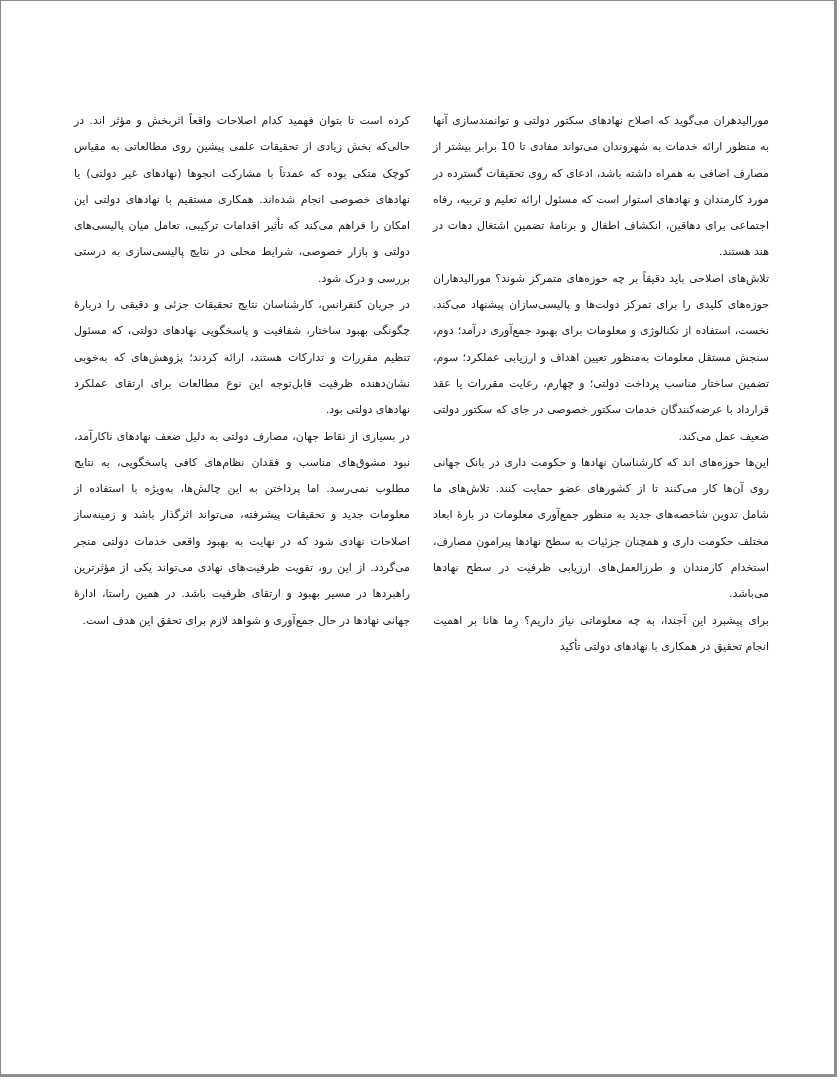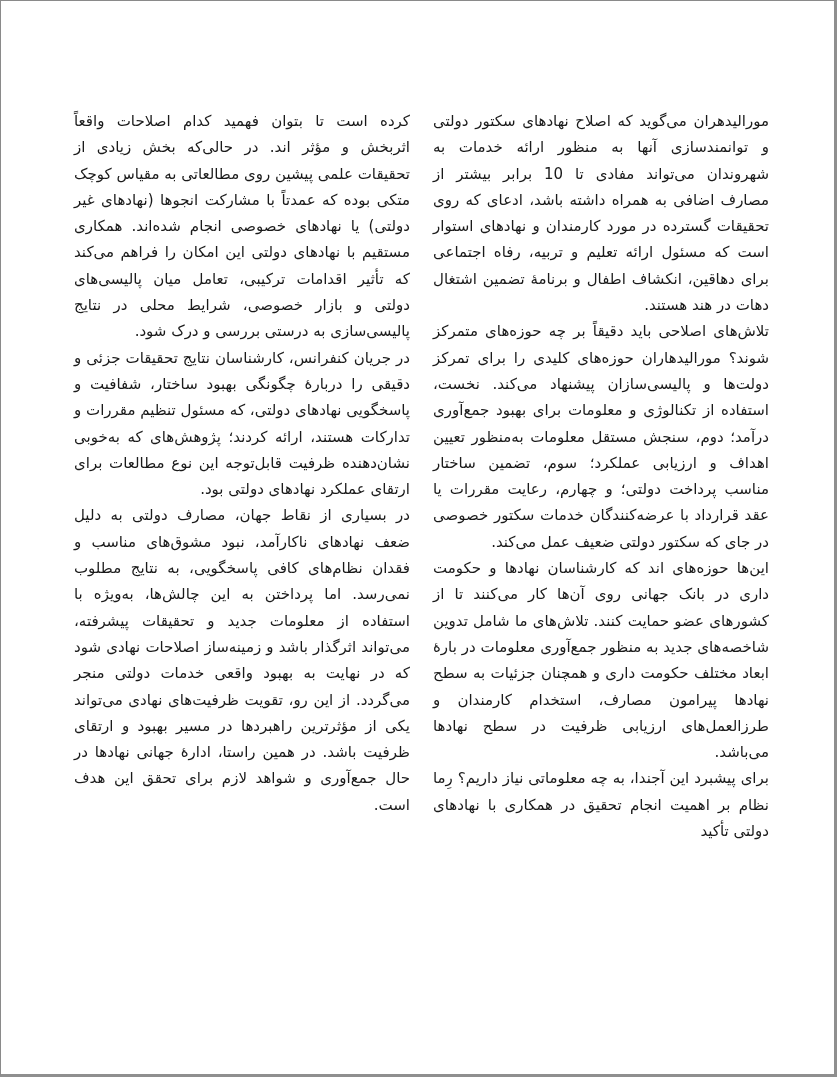--- a/index.html
+++ b/index.html
@@ -27,21 +27,21 @@
       background: #ffffff;
     }
     .column {
       position: absolute;
       top: 107px;
       width: 336px;
       direction: rtl;
       text-align: justify;
       text-align-last: right;
       font-family: "DejaVu Sans", sans-serif;
-      font-size: 15px;
+      font-size: 11px;
       line-height: 26.3px;
       color: #1a1a1a;
     }
     .column p {
       margin: 0;
       padding: 0;
       text-align: justify;
     }
     .col-right {
       left: 432px;
@@ -52,21 +52,21 @@
   </style>
 </head>
 <body>
 
 <div class="page">
 
   <div class="column col-right">
     <p>مورالیدهران می‌گوید که اصلاح نهادهای سکتور دولتی و توانمندسازی آنها به منظور ارائه خدمات به شهروندان می‌تواند مفادی تا 10 برابر بیشتر از مصارف اضافی به همراه داشته باشد، ادعای که روی تحقیقات گسترده در مورد کارمندان و نهادهای استوار است که مسئول ارائه تعلیم و تربیه، رفاه اجتماعی برای دهاقین، انکشاف اطفال و برنامهٔ تضمین اشتغال دهات در هند هستند.</p>
     <p>تلاش‌های اصلاحی باید دقیقاً بر چه حوزه‌های متمرکز شوند؟ مورالیدهاران حوزه‌های کلیدی را برای تمرکز دولت‌ها و پالیسی‌سازان پیشنهاد می‌کند. نخست، استفاده از تکنالوژی و معلومات برای بهبود جمع‌آوری درآمد؛ دوم، سنجش مستقل معلومات به‌منظور تعیین اهداف و ارزیابی عملکرد؛ سوم، تضمین ساختار مناسب پرداخت دولتی؛ و چهارم، رعایت مقررات یا عقد قرارداد با عرضه‌کنندگان خدمات سکتور خصوصی در جای که سکتور دولتی ضعیف عمل می‌کند.</p>
     <p>این‌ها حوزه‌های اند که کارشناسان نهادها و حکومت داری در بانک جهانی روی آن‌ها کار می‌کنند تا از کشورهای عضو حمایت کنند. تلاش‌های ما شامل تدوین شاخصه‌های جدید به منظور جمع‌آوری معلومات در بارهٔ ابعاد مختلف حکومت داری و همچنان جزئیات به سطح نهادها پیرامون مصارف، استخدام کارمندان و طرزالعمل‌های ارزیابی ظرفیت در سطح نهادها می‌باشد.</p>
-    <p>برای پیشبرد این آجندا، به چه معلوماتی نیاز داریم؟ رِما نظام بر اهمیت انجام تحقیق در همکاری با نهادهای دولتی تأکید</p>
+    <p>برای پیشبرد این آجندا، به چه معلوماتی نیاز داریم؟ رِما هانا بر اهمیت انجام تحقیق در همکاری با نهادهای دولتی تأکید</p>
   </div>
 
   <div class="column col-left">
     <p>کرده است تا بتوان فهمید کدام اصلاحات واقعاً اثربخش و مؤثر اند. در حالی‌که بخش زیادی از تحقیقات علمی پیشین روی مطالعاتی به مقیاس کوچک متکی بوده که عمدتاً با مشارکت انجوها (نهادهای غیر دولتی) یا نهادهای خصوصی انجام شده‌اند. همکاری مستقیم با نهادهای دولتی این امکان را فراهم می‌کند که تأثیر اقدامات ترکیبی، تعامل میان پالیسی‌های دولتی و بازار خصوصی، شرایط محلی در نتایج پالیسی‌سازی به درستی بررسی و درک شود.</p>
     <p>در جریان کنفرانس، کارشناسان نتایج تحقیقات جزئی و دقیقی را دربارهٔ چگونگی بهبود ساختار، شفافیت و پاسخگویی نهادهای دولتی، که مسئول تنظیم مقررات و تدارکات هستند، ارائه کردند؛ پژوهش‌های که به‌خوبی نشان‌دهنده ظرفیت قابل‌توجه این نوع مطالعات برای ارتقای عملکرد نهادهای دولتی بود.</p>
     <p>در بسیاری از نقاط جهان، مصارف دولتی به دلیل ضعف نهادهای ناکارآمد، نبود مشوق‌های مناسب و فقدان نظام‌های کافی پاسخگویی، به نتایج مطلوب نمی‌رسد. اما پرداختن به این چالش‌ها، به‌ویژه با استفاده از معلومات جدید و تحقیقات پیشرفته، می‌تواند اثرگذار باشد و زمینه‌ساز اصلاحات نهادی شود که در نهایت به بهبود واقعی خدمات دولتی منجر می‌گردد. از این رو، تقویت ظرفیت‌های نهادی می‌تواند یکی از مؤثرترین راهبردها در مسیر بهبود و ارتقای ظرفیت باشد. در همین راستا، ادارهٔ جهانی نهادها در حال جمع‌آوری و شواهد لازم برای تحقق این هدف است.</p>
   </div>
 
 </div>
 

